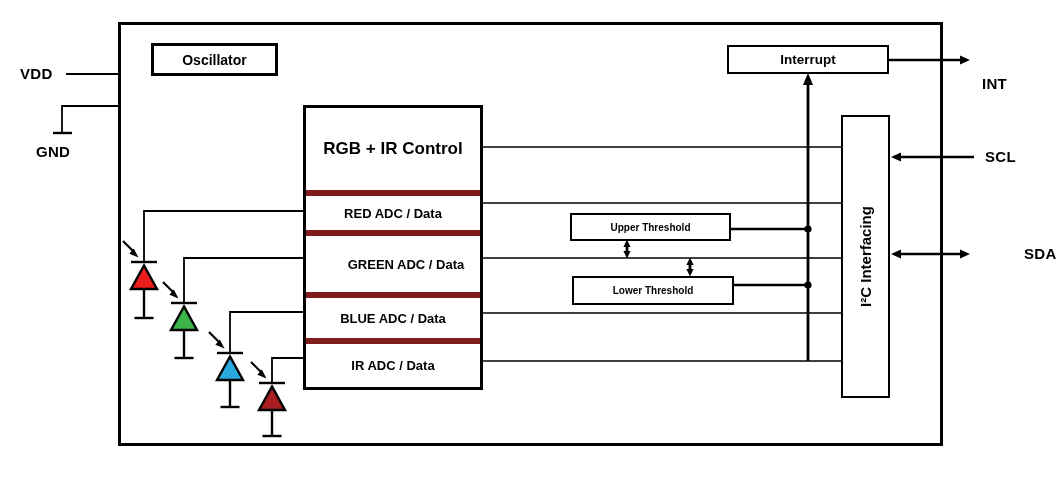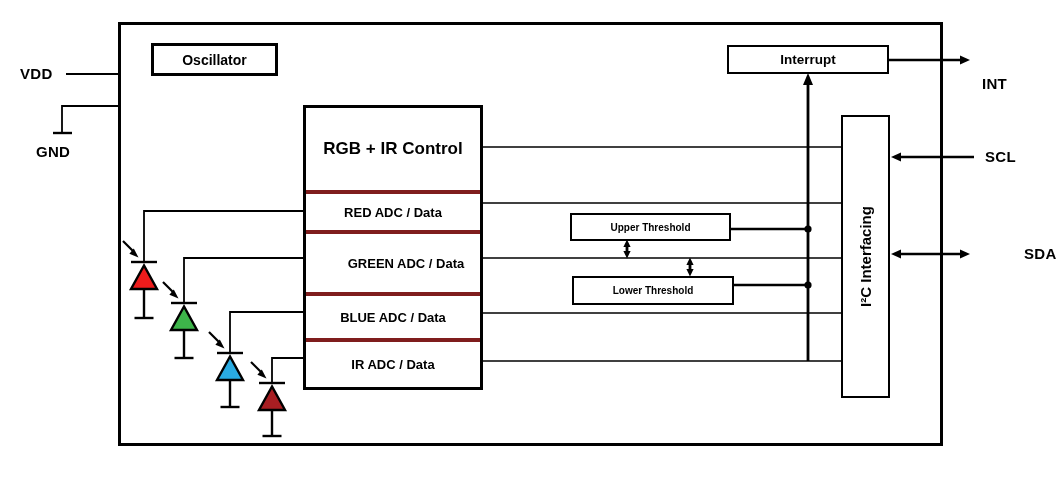--- a/index.html
+++ b/index.html
@@ -41,21 +41,21 @@
     padding: 0;
   }
   .rgb-row {
     box-sizing: border-box;
     display: flex;
     align-items: center;
     justify-content: center;
     font-size: 13px;
   }
   .rgb-row.first { height: 82px; font-size: 17px; align-items: center; }
-  .rgb-row.bordered { border-top: 4px solid #7f1d1d; }
+  .rgb-row.bordered { border-top: 6px solid #7f1d1d; }
   .row-red   { height: 40px; }
   .row-green { height: 62px; padding-left: 26px; }
   .row-blue  { height: 46px; }
   .row-ir    { height: 49px; }
   .threshold { width: 161px; height: 28px; font-size: 10px; border-width: 2.5px; }
   .upper-threshold { left: 570px; top: 213px; }
   .lower-threshold { left: 572px; top: 276px; width: 162px; height: 29px; }
   .interrupt-box { left: 727px; top: 45px; width: 162px; height: 29px; font-size: 13.5px; border-width: 2.5px; }
   .i2c-box { left: 841px; top: 115px; width: 49px; height: 283px; border-width: 2px; }
   .i2c-box span {

